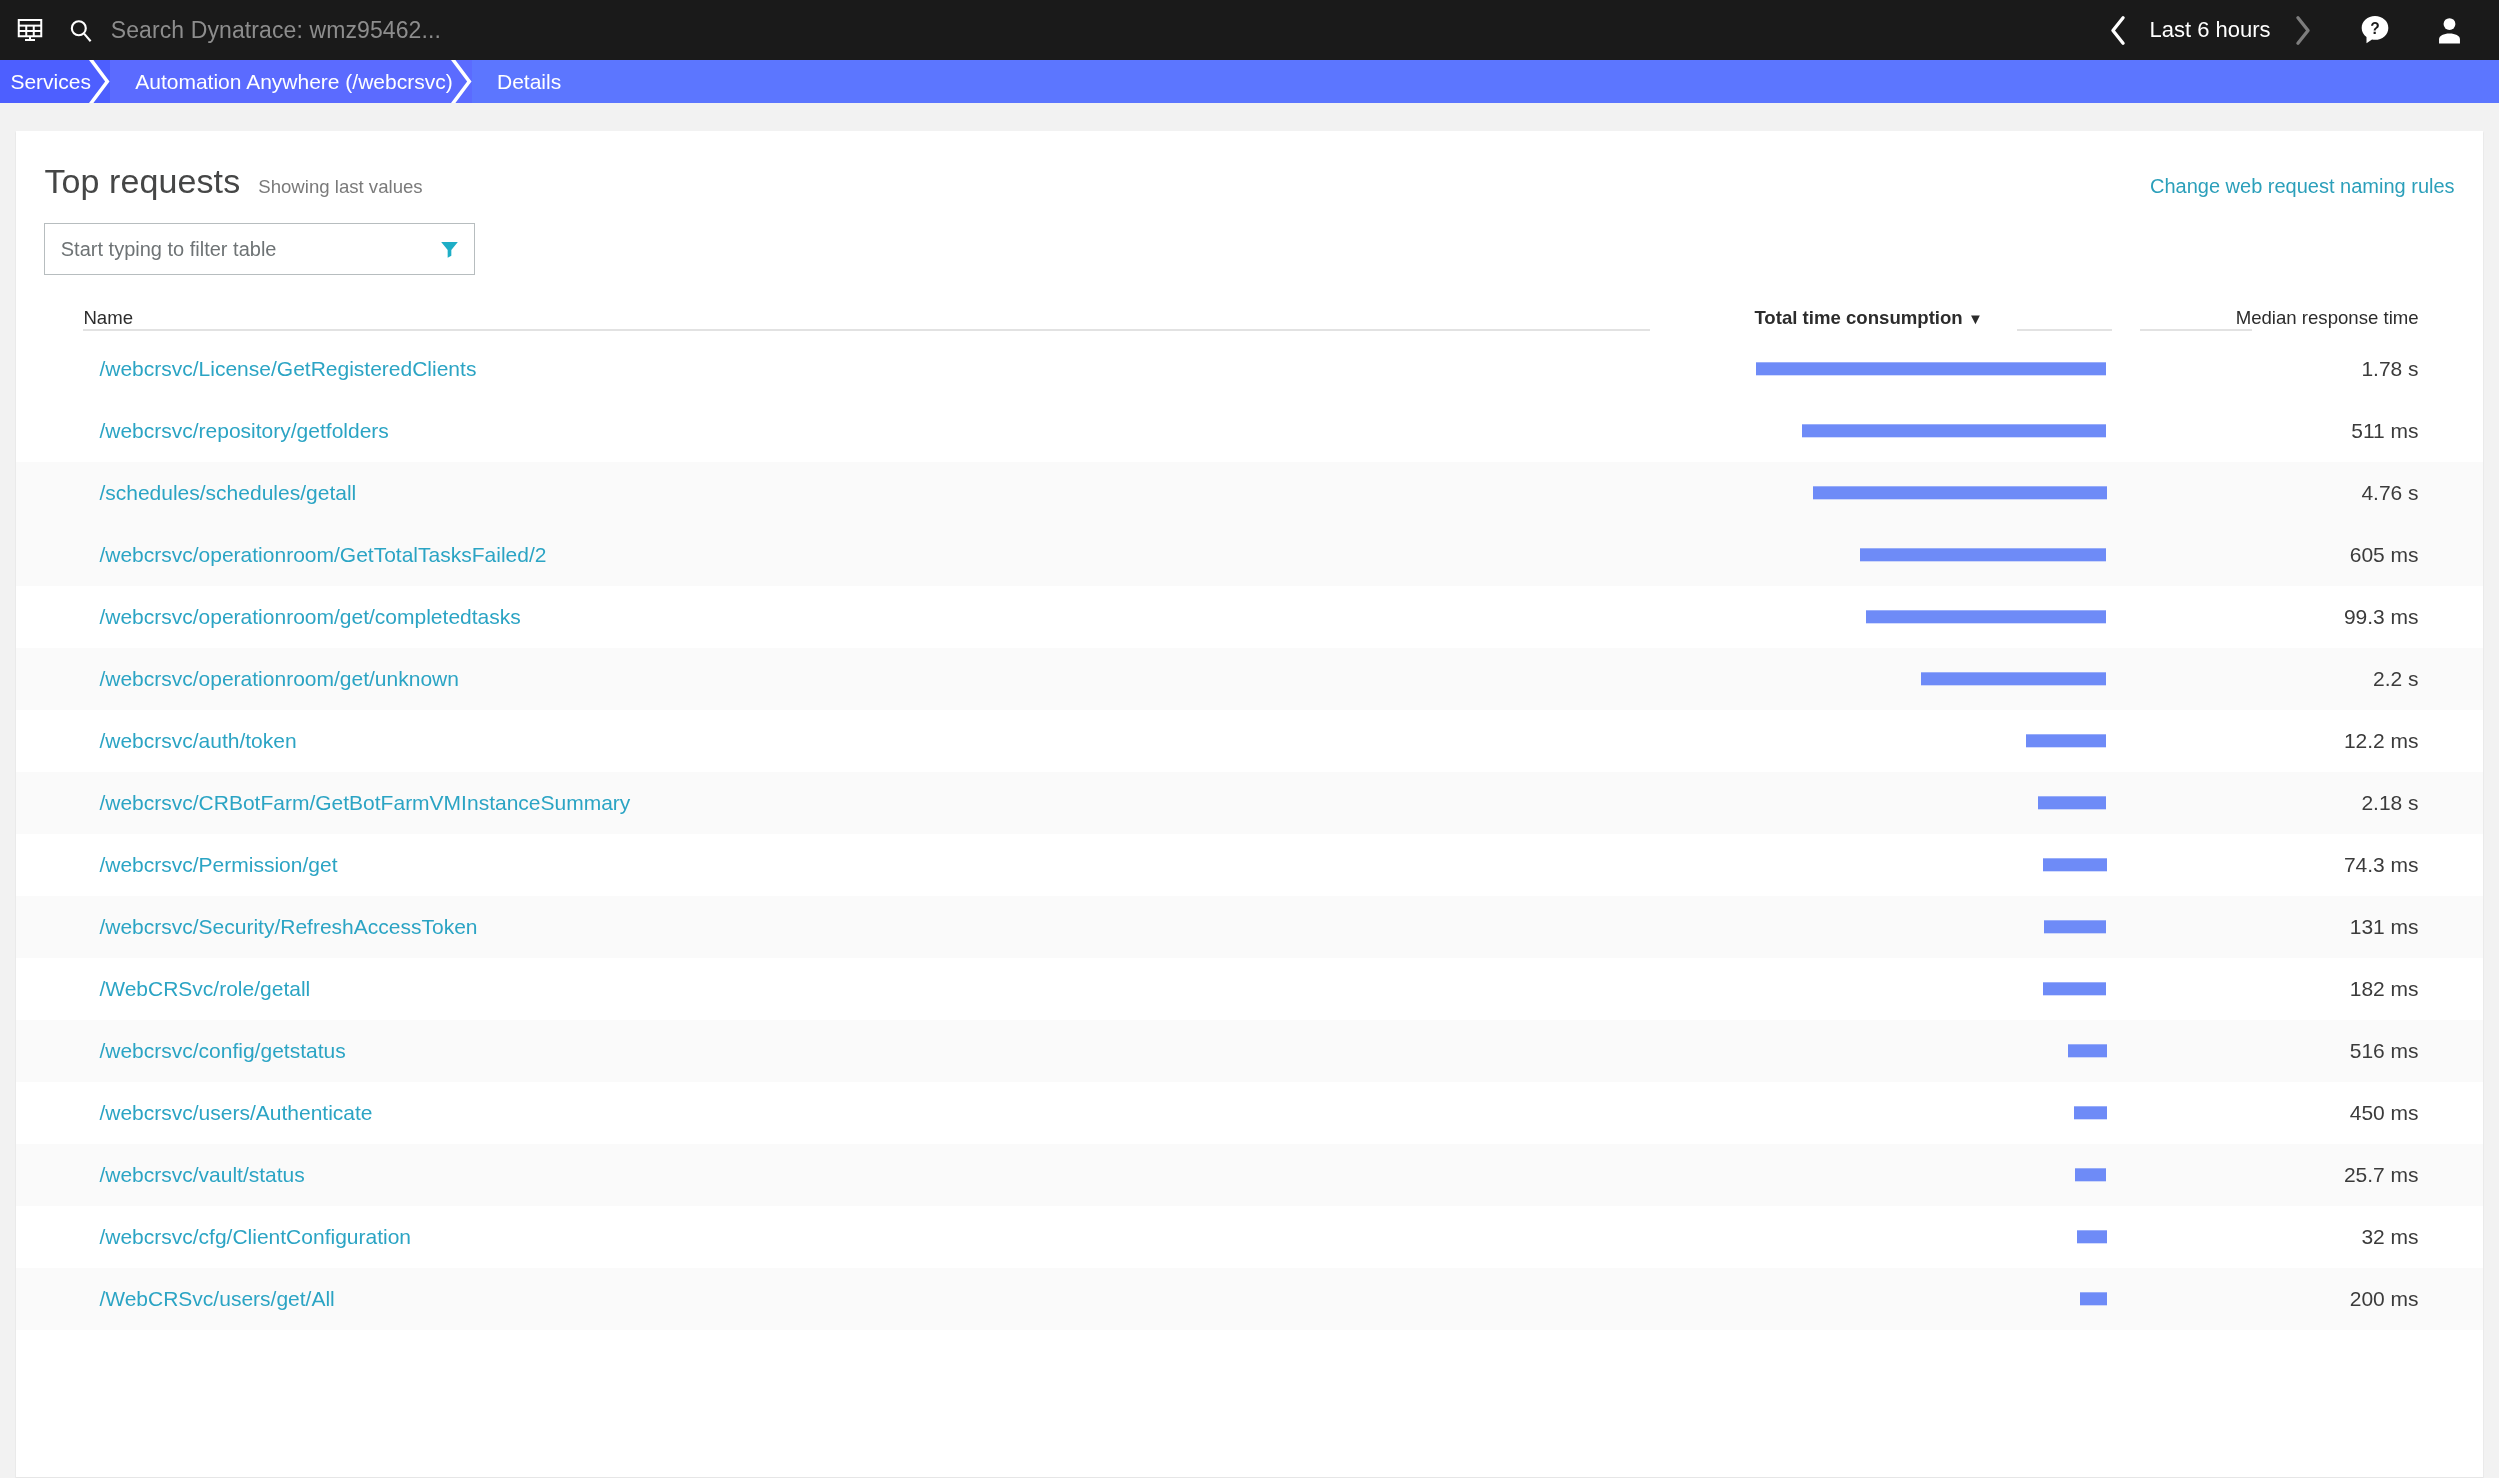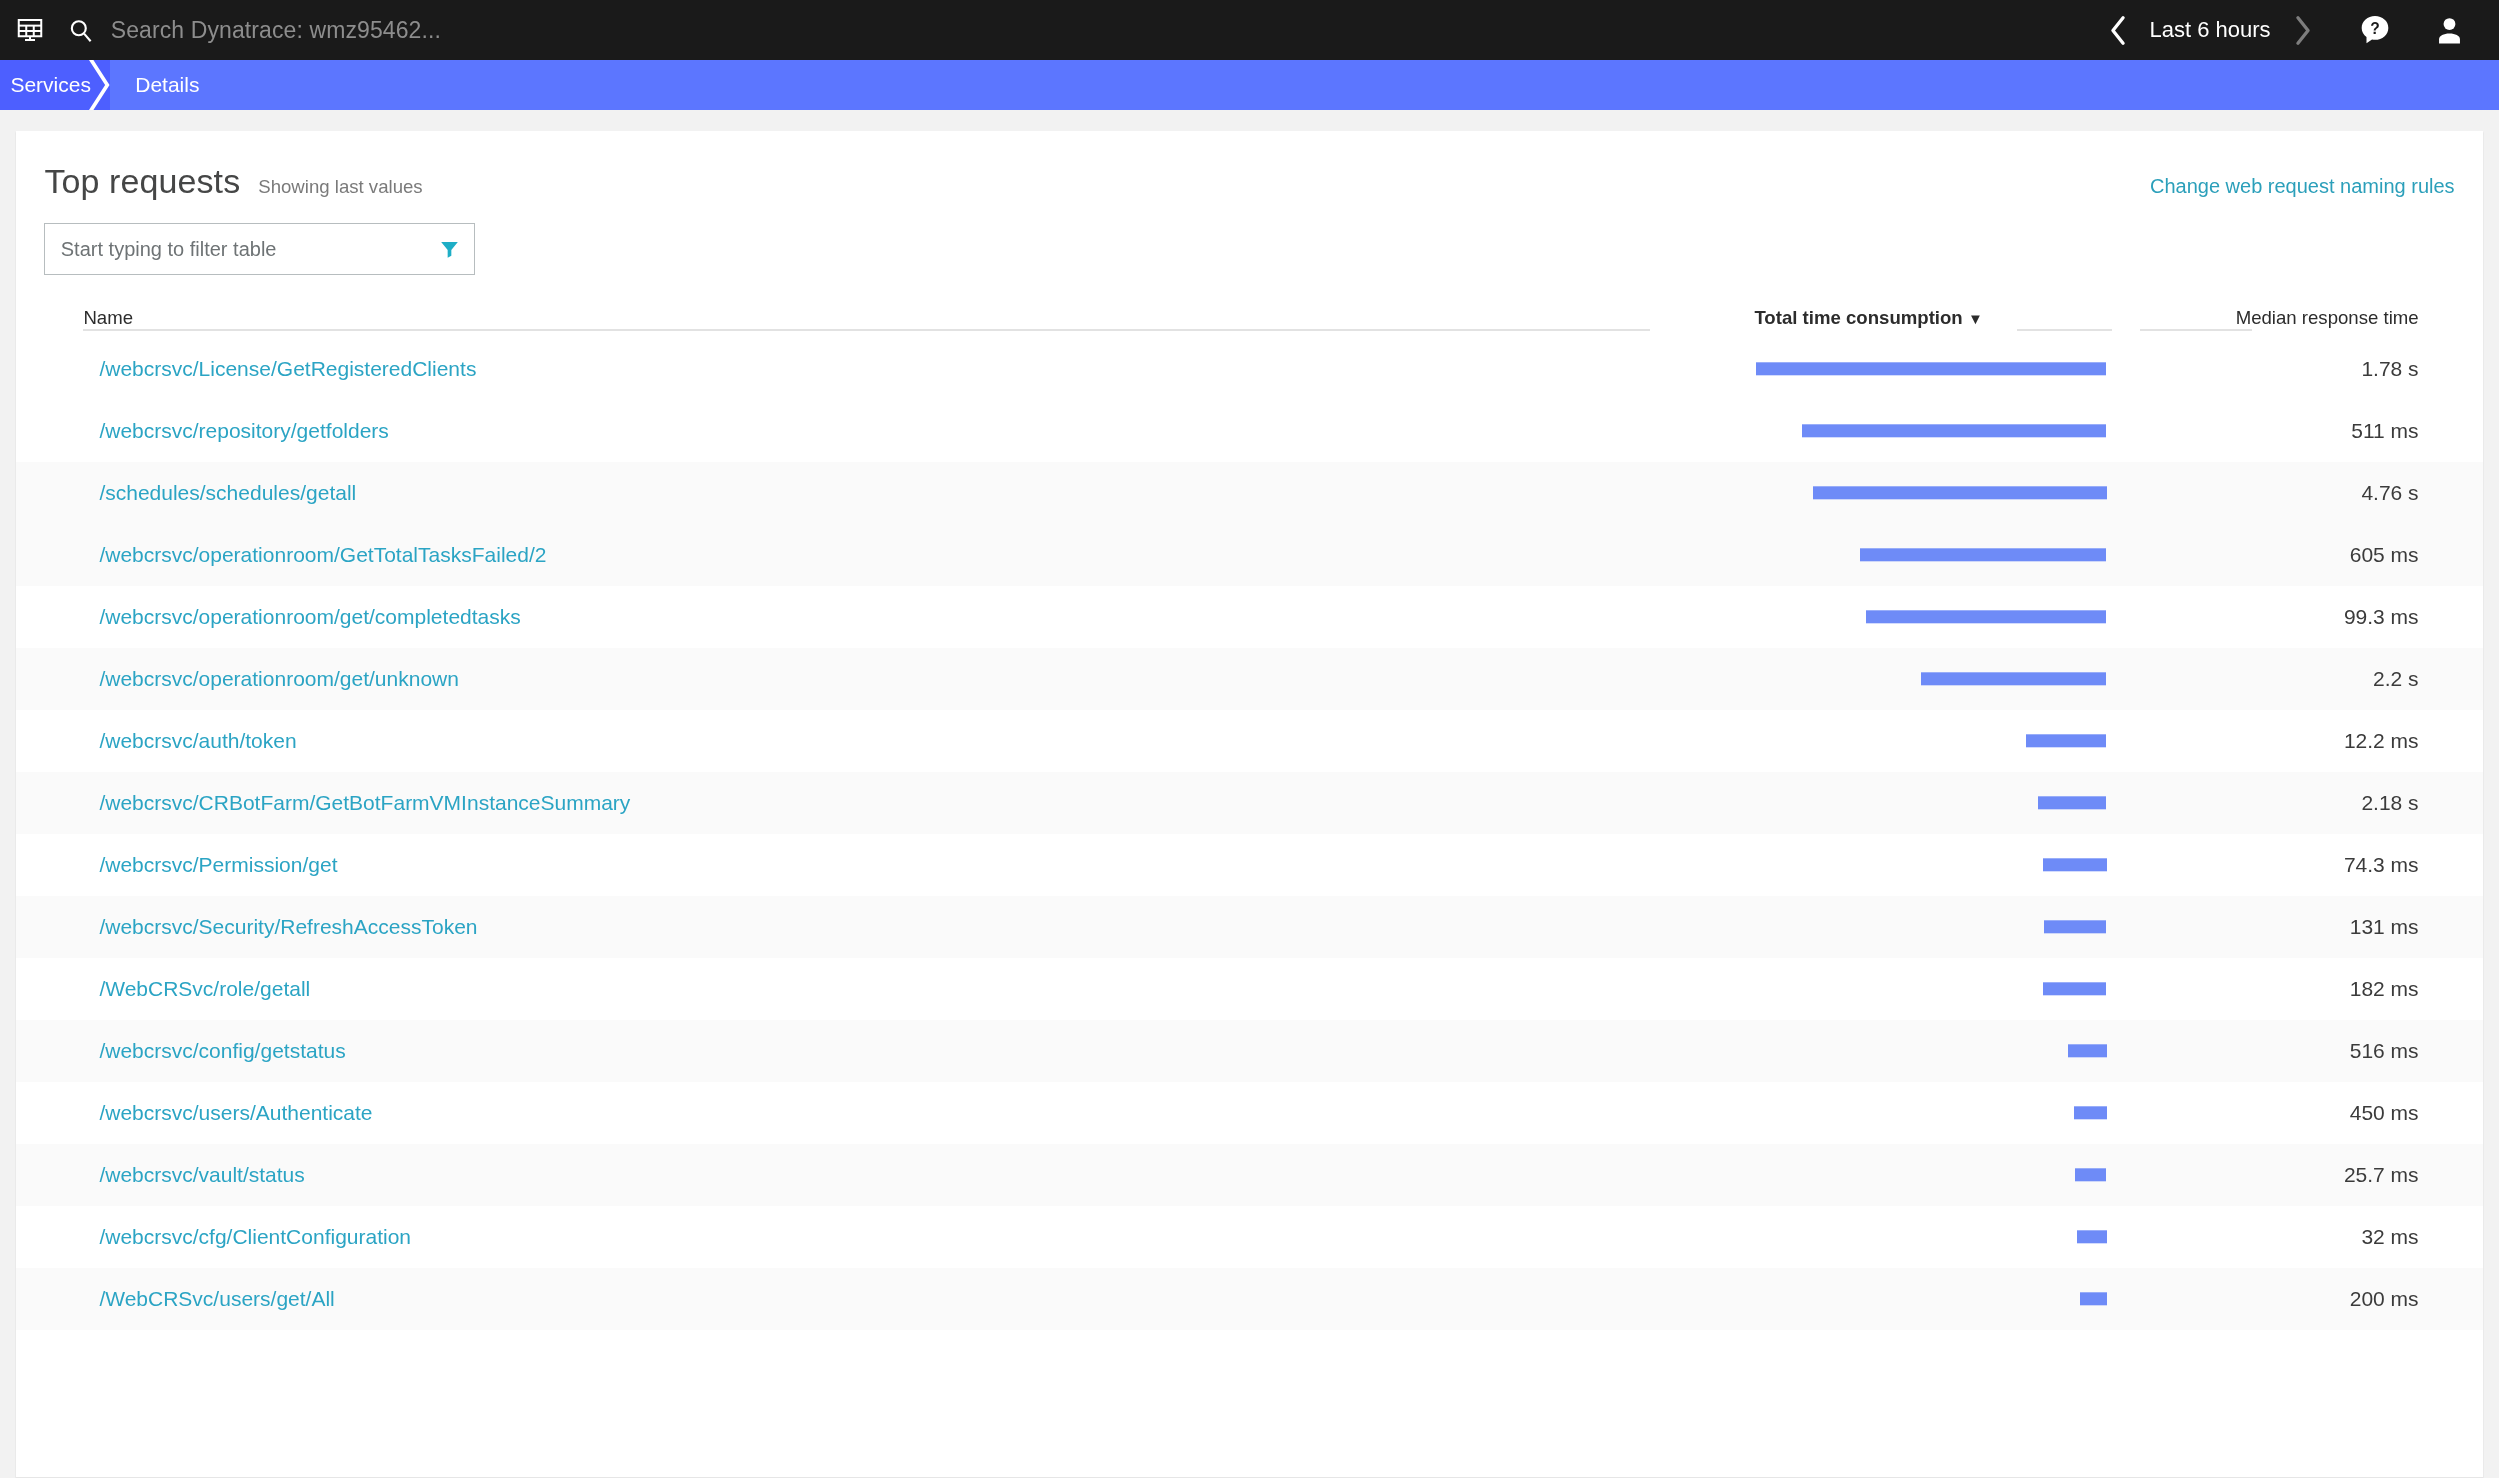--- a/index.html
+++ b/index.html
@@ -22,21 +22,21 @@
   .tb-search-text{
     color:#8d8d8d; font-size:23px; margin-left:13.4px; letter-spacing:0.1px;
   }
   .tb-right{ margin-left:auto; display:flex; align-items:center; padding-right:25px; }
   .tb-arrow{ width:43px; height:43px; display:flex; align-items:center; justify-content:center; }
   .tb-timeframe{ color:#ffffff; font-size:22px; padding:0 10.4px; white-space:nowrap; }
   .tb-help{ width:52px; height:52px; display:flex; align-items:center; justify-content:center; margin-left:25px;}
   .tb-user{ width:52px; height:52px; display:flex; align-items:center; justify-content:center; margin-left:22px;}
 
   
-  .crumbbar{ height:50px; background:#4d5fff; display:flex; align-items:stretch; position:relative; }
+  .crumbbar{ height:43px; background:#4d5fff; display:flex; align-items:stretch; position:relative; }
   .crumb{
     display:flex; align-items:center; color:#ffffff; font-size:21px;
     position:relative; white-space:nowrap;
   }
   .crumb.c1{ background:#4d5fff; padding-left:10.4px; padding-right:19.3px; }
   .crumb.c2{ background:#5b6bff; padding-left:25px; padding-right:19.3px; }
   .crumb.c3{ background:#5c76ff; padding-left:25px; padding-right:22px; flex:1; }
   .chev{
     position:absolute; right:-0.7px; top:0; height:100%; width:22px; z-index:2;
   }
@@ -161,20 +161,28 @@
 
 <div class="crumbbar">
   <div class="crumb c1">
     <span>Services</span>
     <span class="chev">
       <svg viewBox="0 0 30 58" preserveAspectRatio="none">
         <path d="M0,0 L22,29 L0,58 L6,58 L28,29 L6,0 Z" fill="#ffffff"></path>
       </svg>
     </span>
   </div>
+  <div class="crumb c2">
+    <span>Automation Anywhere (/webcrsvc)</span>
+    <span class="chev">
+      <svg viewBox="0 0 30 58" preserveAspectRatio="none">
+        <path d="M0,0 L22,29 L0,58 L6,58 L28,29 L6,0 Z" fill="#ffffff"></path>
+      </svg>
+    </span>
+  </div>
   <div class="crumb c3">
     <span>Details</span>
   </div>
 </div>
 
 <div class="card">
 
   <div class="card-head">
     <div class="card-title">Top requests</div>
     <div class="card-sub">Showing last values</div>

